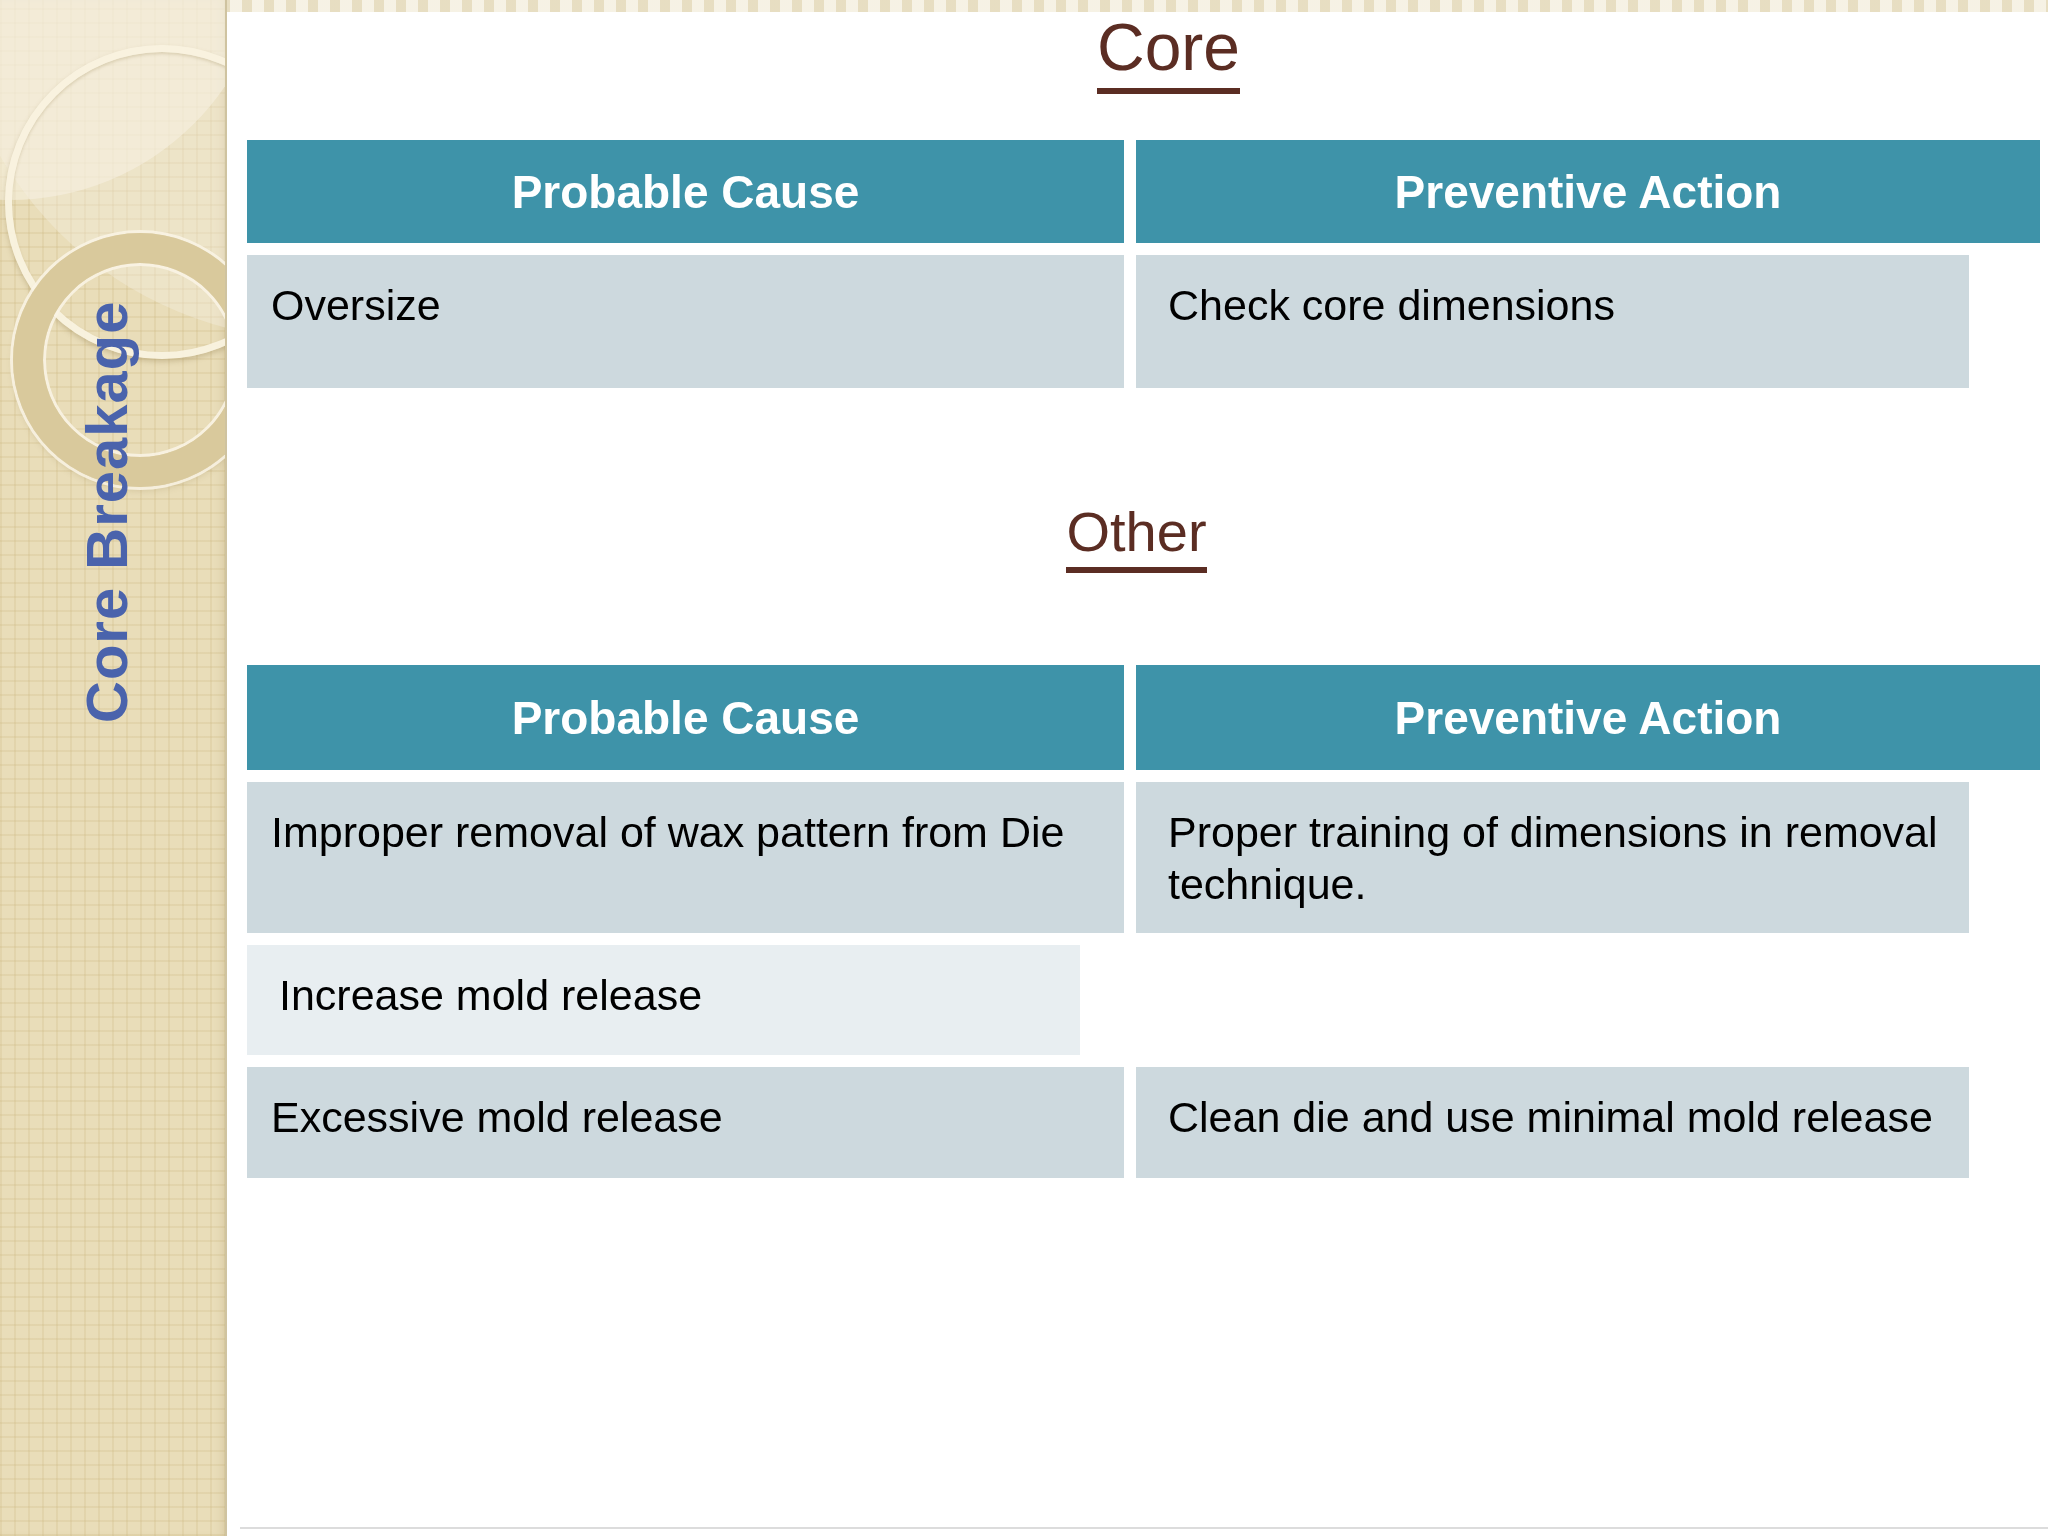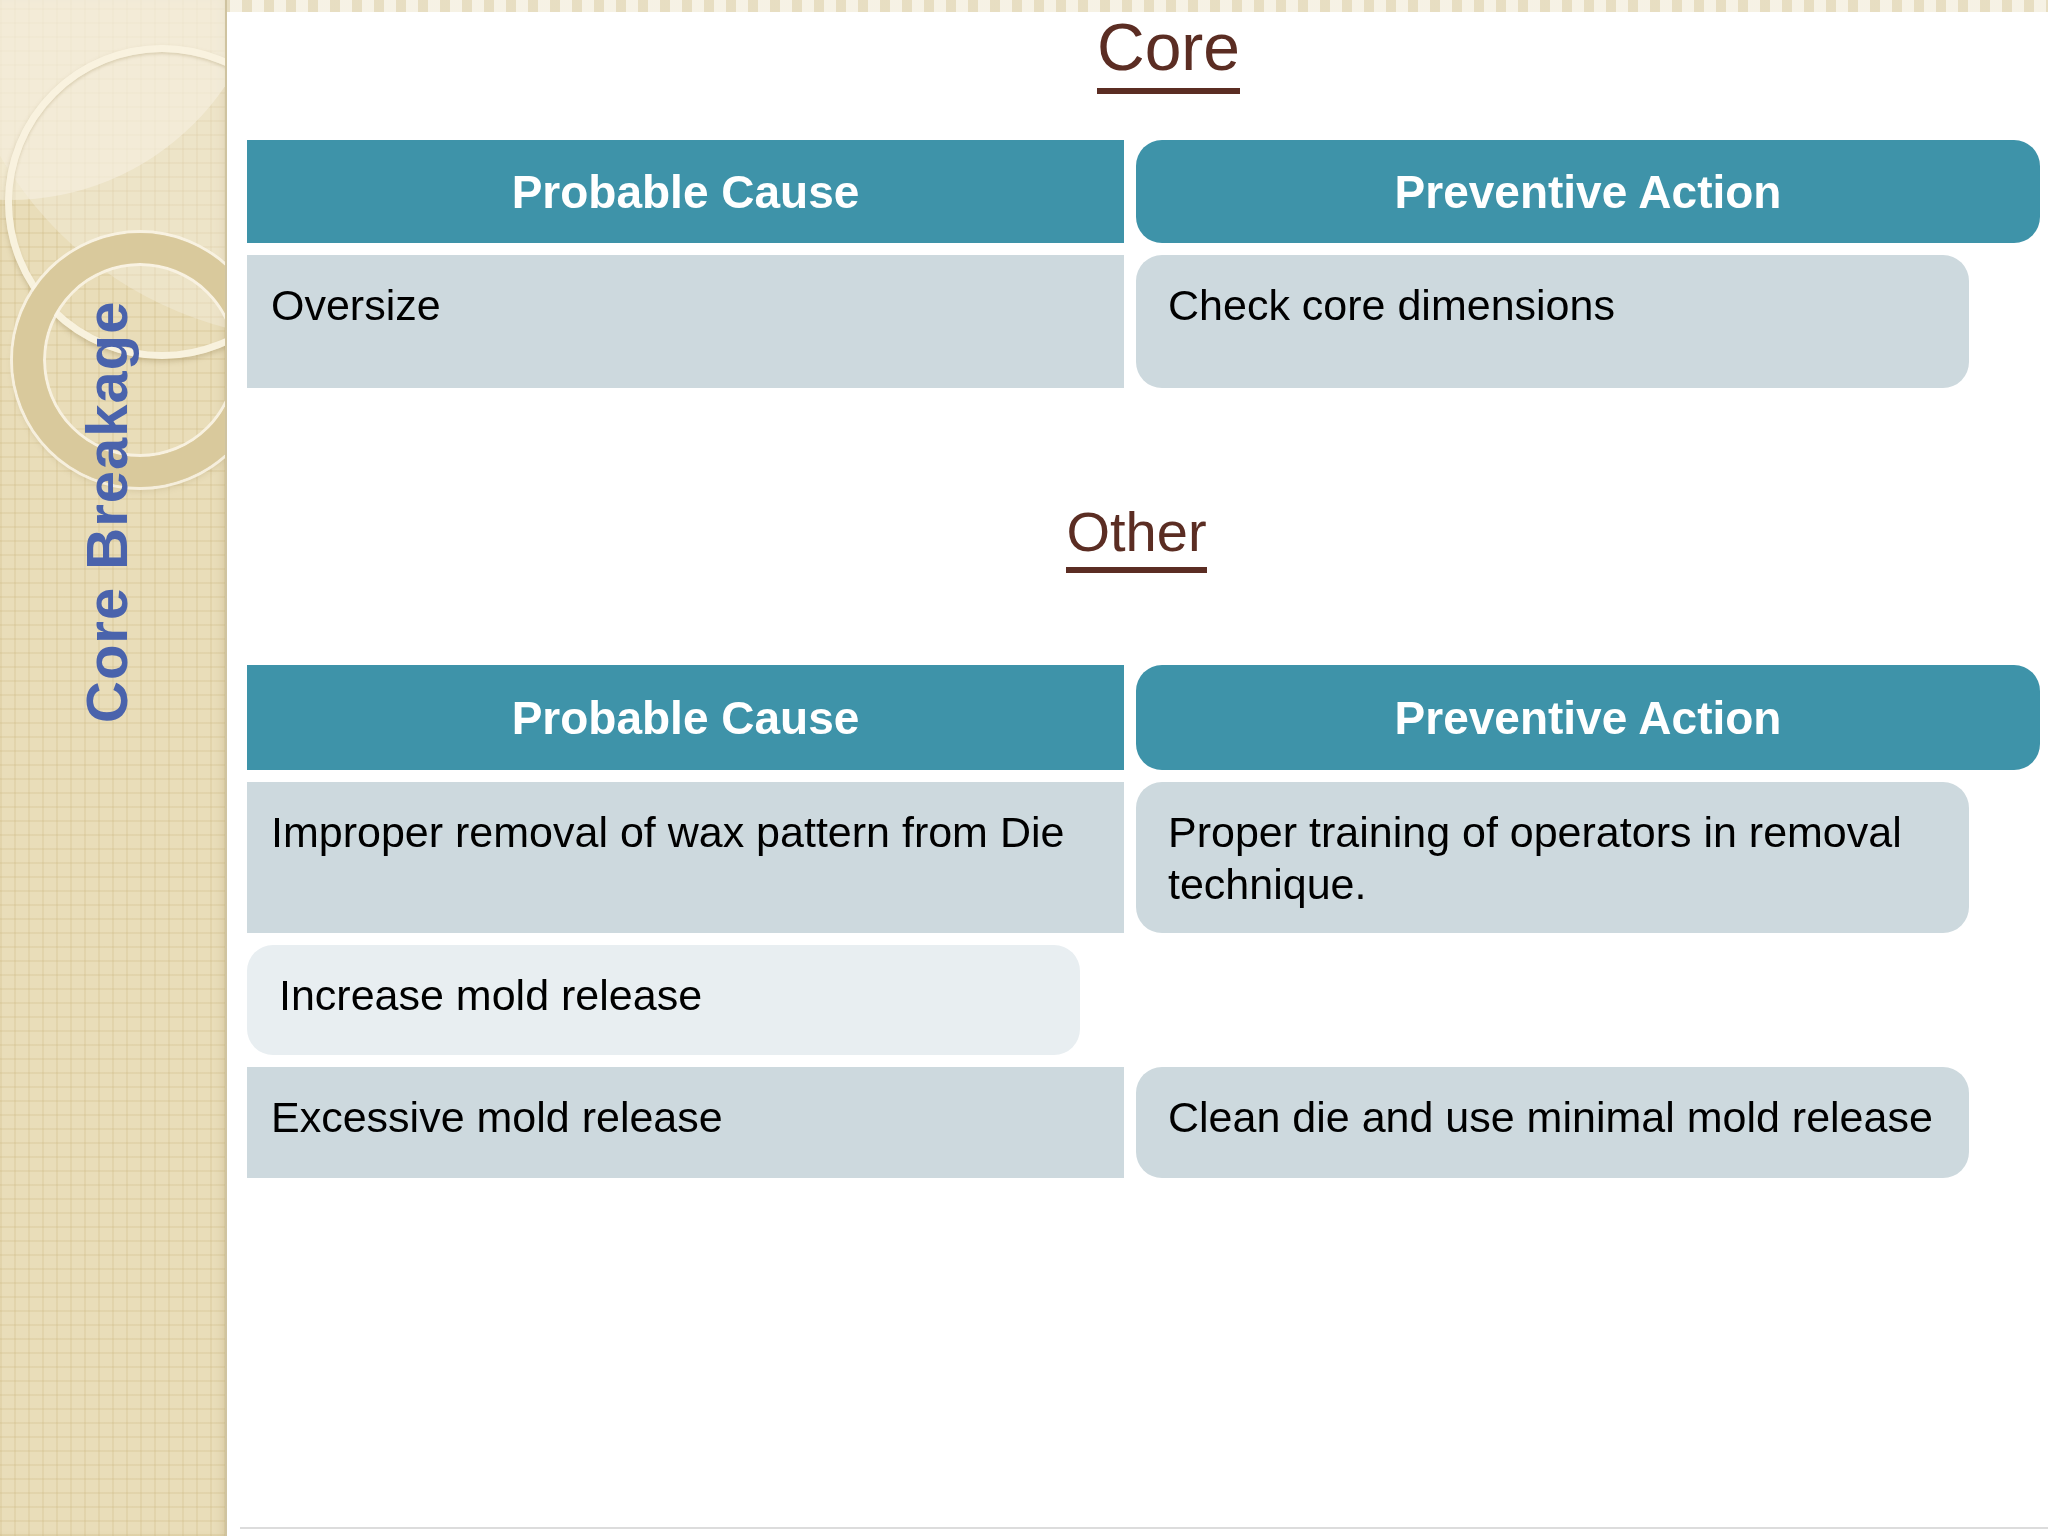--- a/index.html
+++ b/index.html
@@ -62,21 +62,21 @@
   }
   .sec-title .u{border-bottom:6px solid #5b2d23;padding-bottom:4px;}
   .t1{top:8px;font-size:66px;line-height:1.2;margin-left:32px;}
   .t2{top:498px;font-size:56px;line-height:1.2;}
 
   .tbl{position:absolute;left:22px;width:1793px;}
   .tbl-1{top:140px;}
   .tbl-2{top:665px;}
   .trow{display:flex;margin-bottom:12px;}
   .cell-l{width:877px;margin-right:12px;}
-  .cell-r{width:904px;border-radius:26px;}
+  .cell-r{width:904px;}
   .th{
     background:#3e93a9;color:#ffffff;font-weight:bold;font-size:46px;
     display:flex;align-items:center;justify-content:center;
   }
   .h-103 .th{height:103px;}
   .h-105 .th{height:105px;}
   .td{
     color:#000;font-size:43px;line-height:52px;
     padding:24px 30px 0 24px;box-sizing:border-box;
   }
@@ -125,21 +125,21 @@
 
     <h2 class="sec-title t2"><span class="u">Other</span></h2>
 
     <div class="tbl tbl-2">
       <div class="trow h-105">
         <div class="th cell-l">Probable Cause</div>
         <div class="th cell-r">Preventive Action</div>
       </div>
       <div class="trow dark r-151">
         <div class="td cell-l">Improper removal of wax pattern from Die</div>
-        <div class="td cell-r">Proper training of operators in removal technique.</div>
+        <div class="td cell-r">Proper training of dimensions in removal technique.</div>
       </div>
       <div class="trow light r-110">
         <div class="td cell-r">Increase mold release</div>
       </div>
       <div class="trow dark r-111">
         <div class="td cell-l">Excessive mold release</div>
         <div class="td cell-r">Clean die and use minimal mold release</div>
       </div>
     </div>
 

